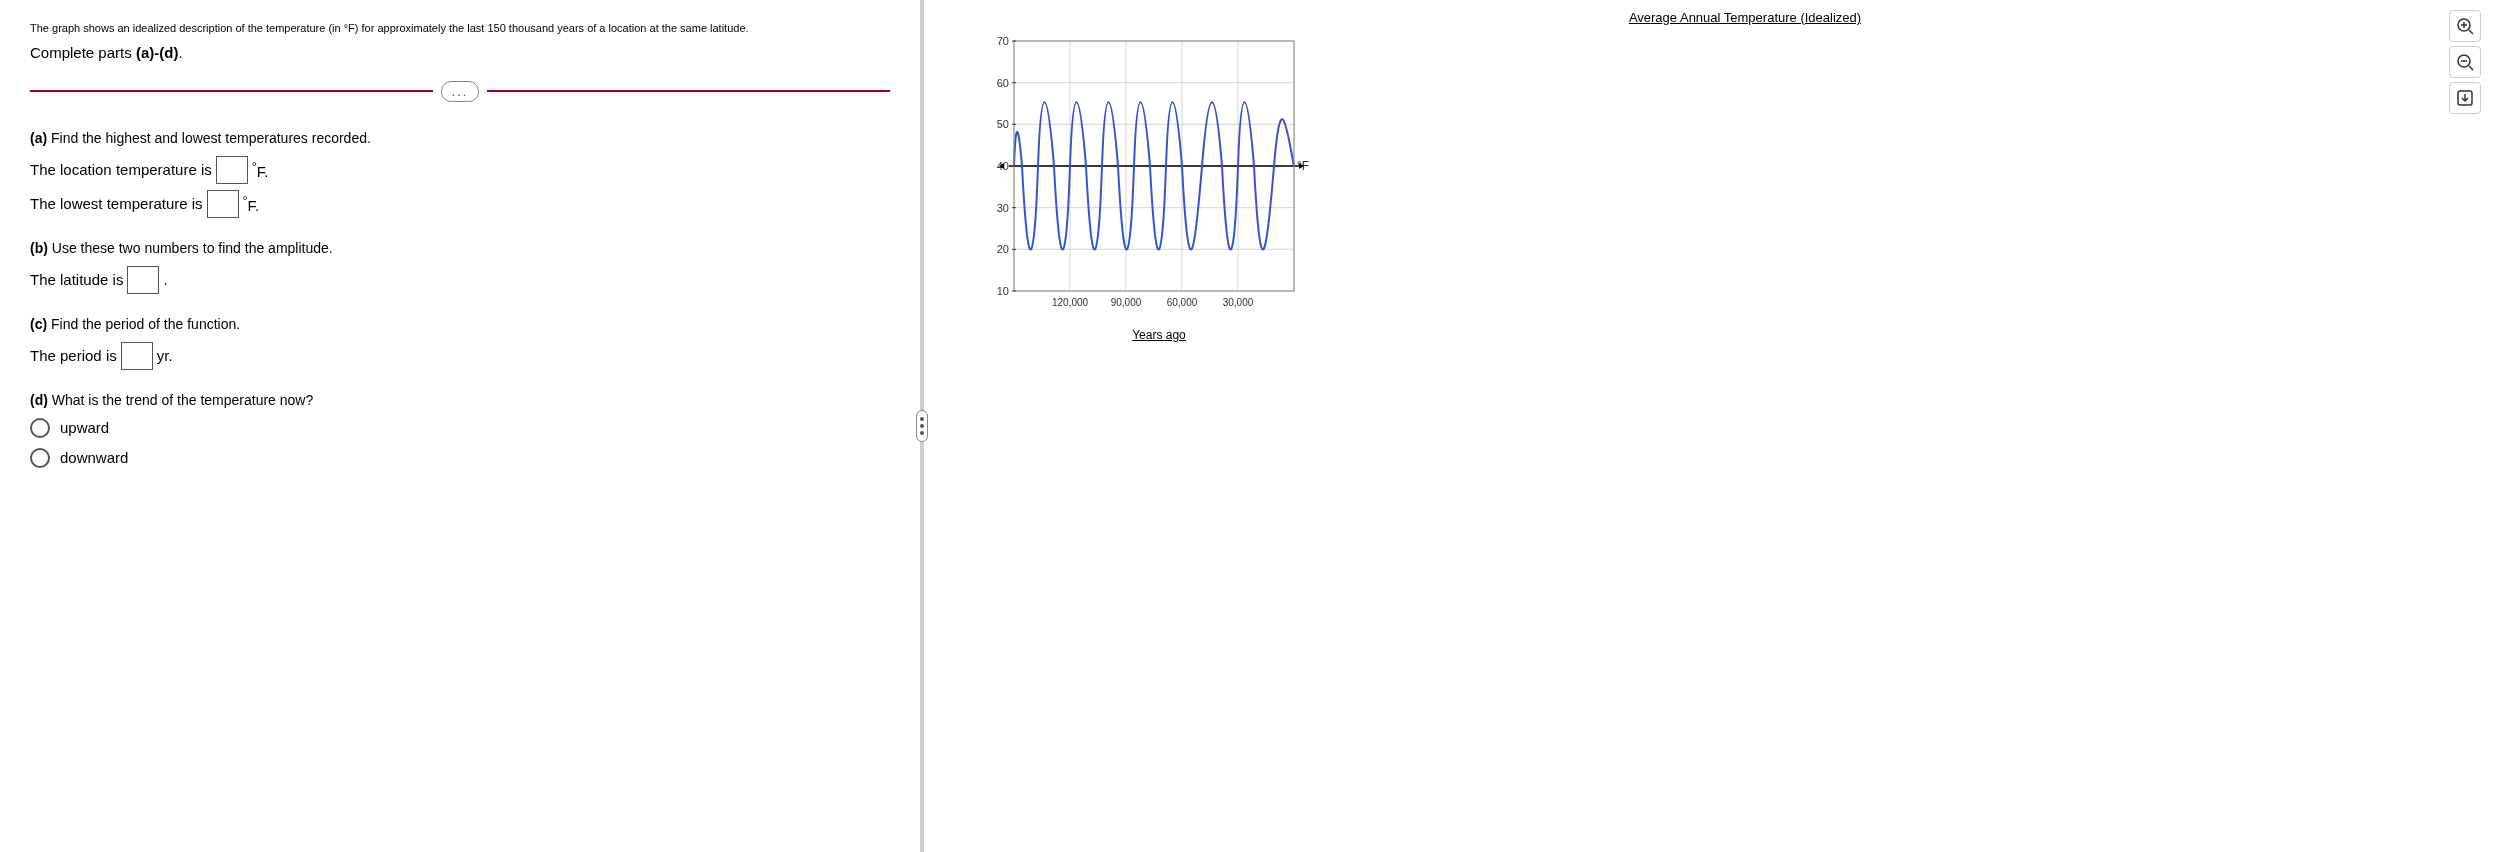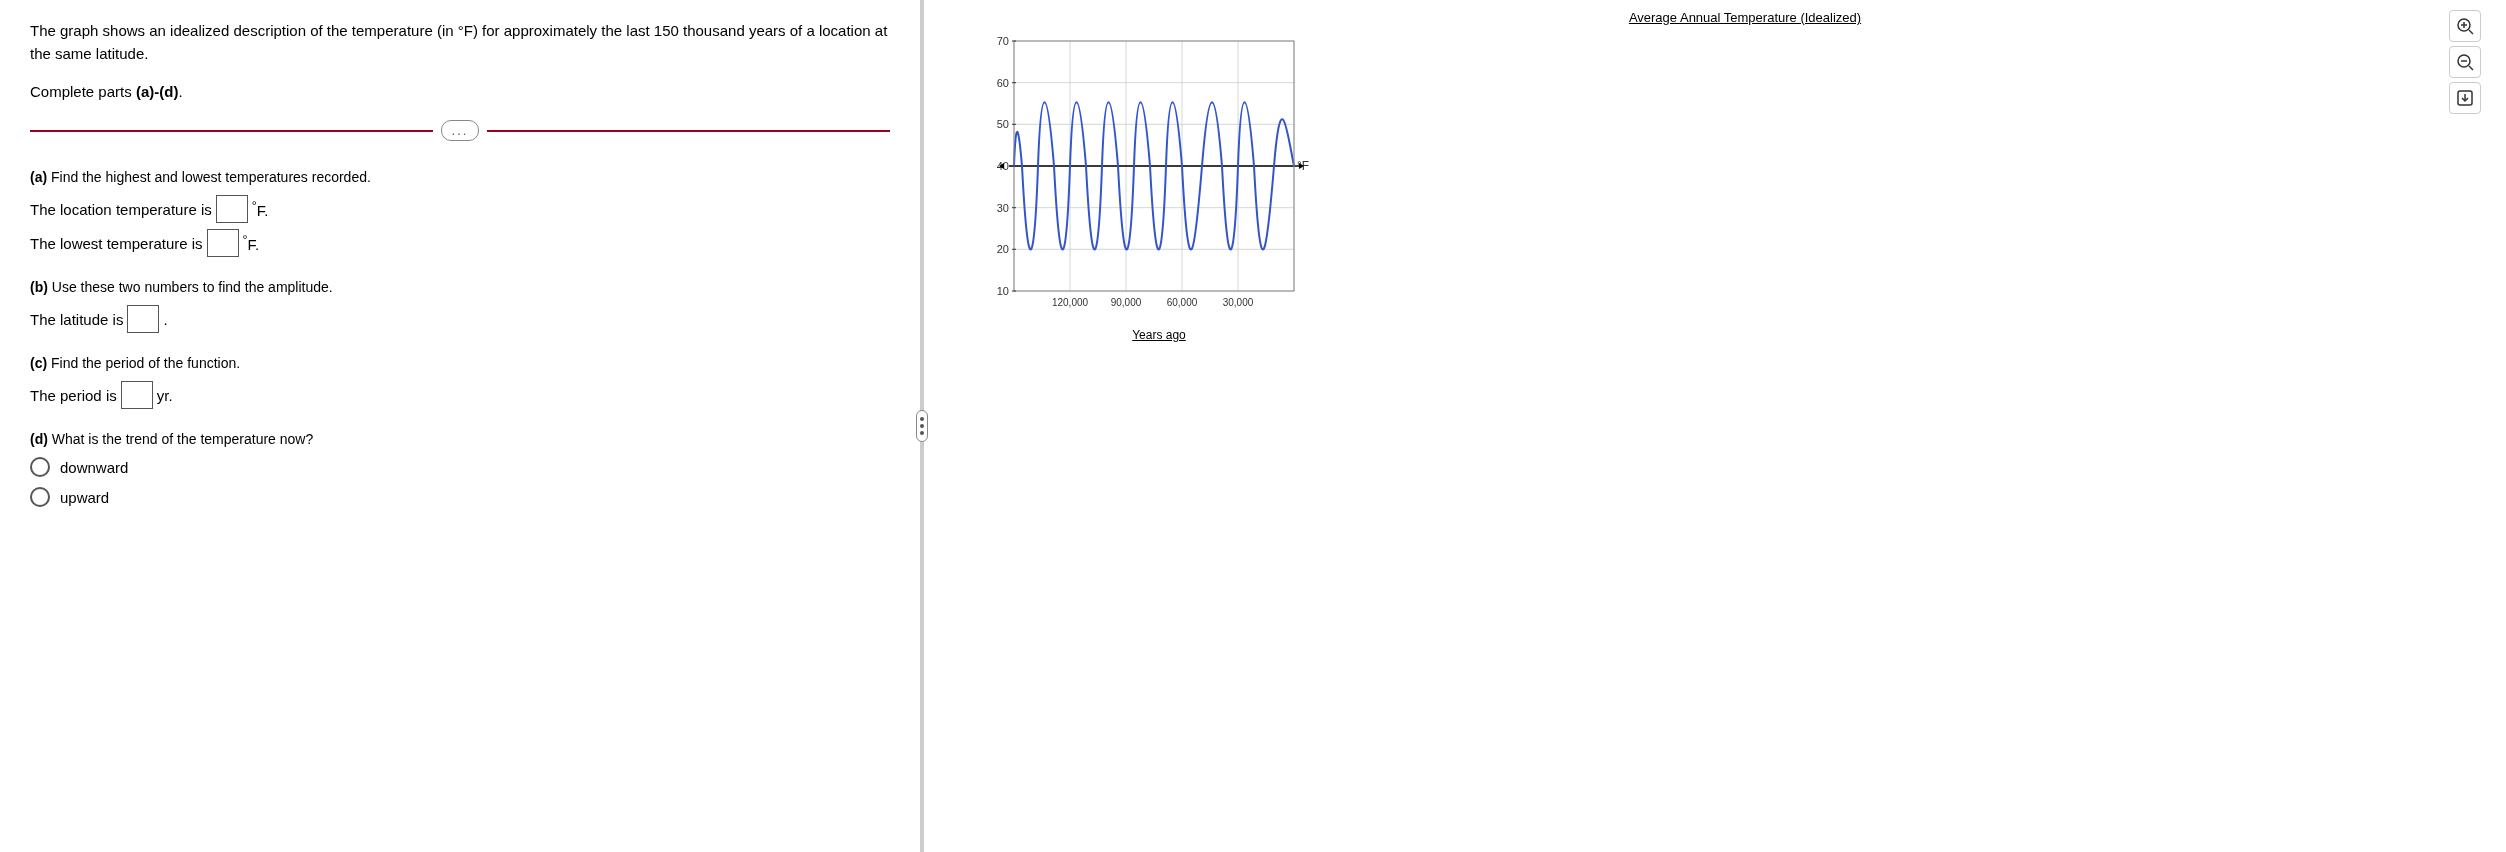--- a/index.html
+++ b/index.html
@@ -12,23 +12,23 @@
       min-height: 852px;
     }
 
     .left-panel {
       width: 920px;
       padding: 20px 30px;
       position: relative;
     }
 
     .intro-text {
-      font-size: 15px;
+      font-size: 11px;
       line-height: 1.5;
-      margin-bottom: 18px;
+      margin-bottom: 7px;
       max-width: 860px;
     }
 
     .complete-parts {
       font-size: 15px;
       margin-bottom: 20px;
     }
 
     .complete-parts b { font-weight: bold; }
 
@@ -244,25 +244,25 @@
   </div>
 
   <div class="section">
     <p class="section-title">
       <b>(d)</b>
       <span>What is the trend of the temperature now?</span>
     </p>
     <div class="radio-group">
       <label class="radio-item">
         <div class="radio-circle"></div>
-        <span>downward</span>
+        <span>upward</span>
       </label>
       <label class="radio-item">
         <div class="radio-circle"></div>
-        <span>upward</span>
+        <span>downward</span>
       </label>
     </div>
   </div>
 </div>
 
 <div style="width:4px; background:#ccc; margin: 0 0; position:relative;">
   <div class="vertical-divider-dots">
     <div class="vdot"></div>
     <div class="vdot"></div>
     <div class="vdot"></div>

